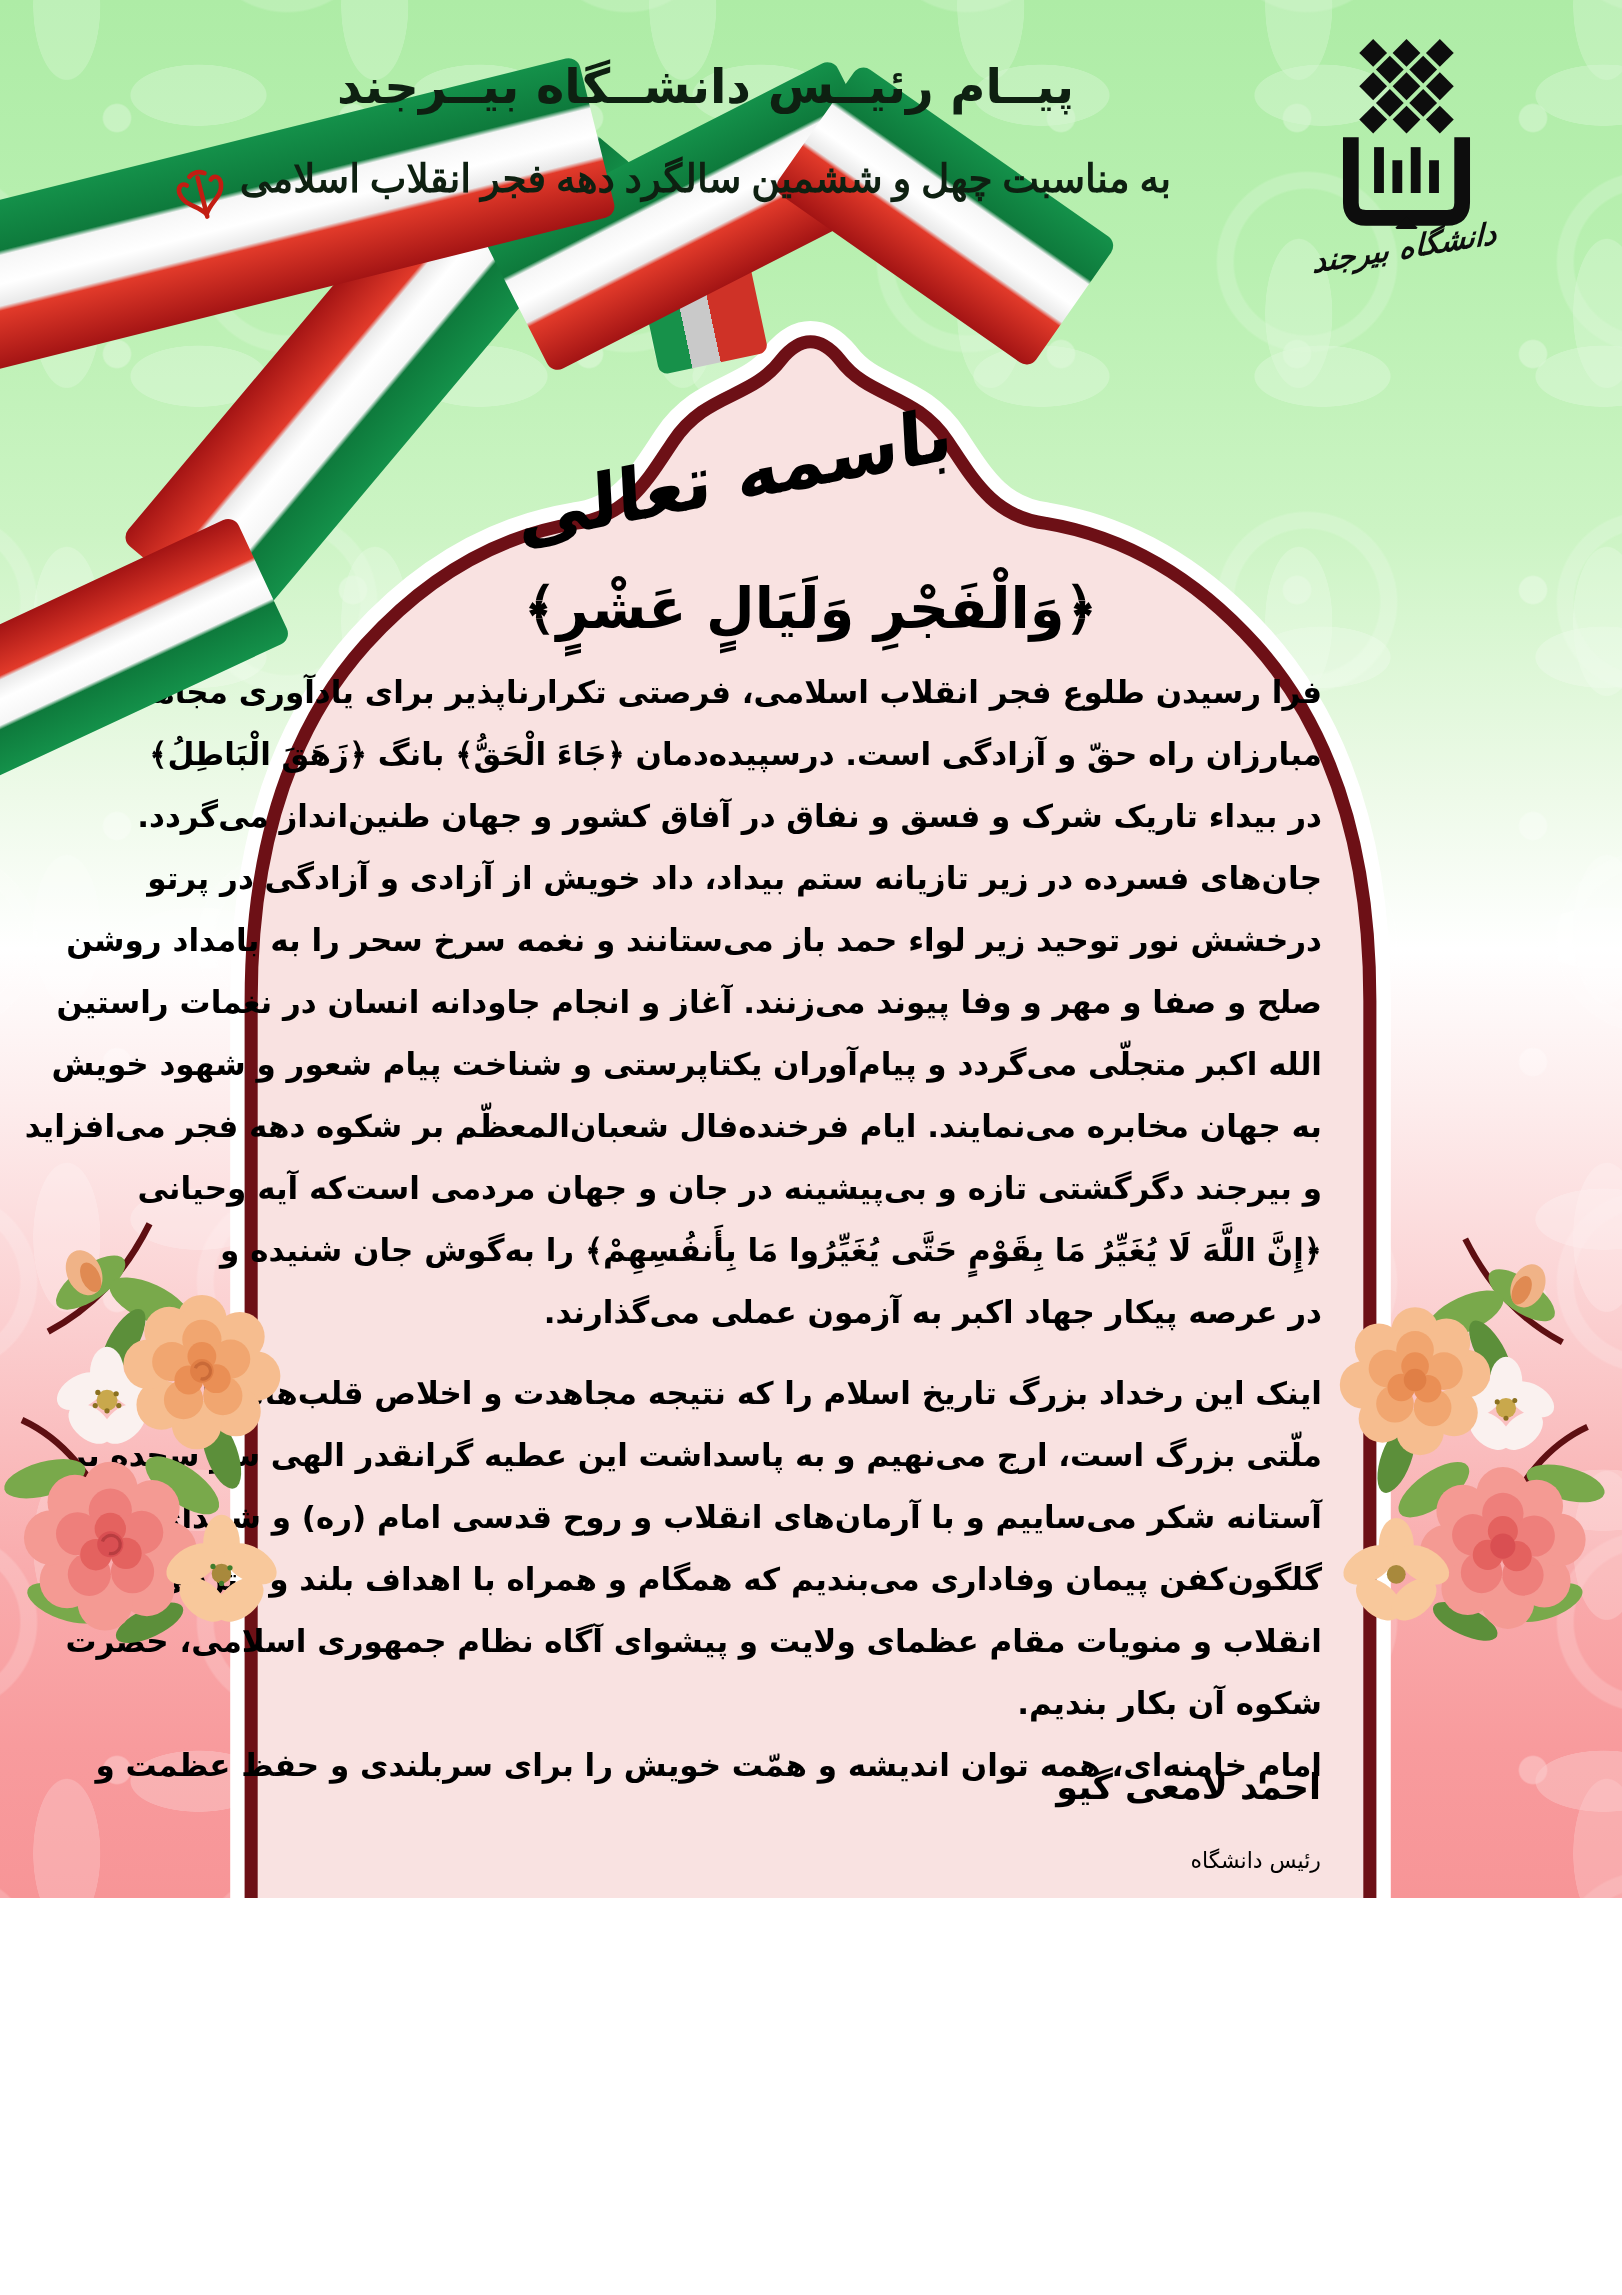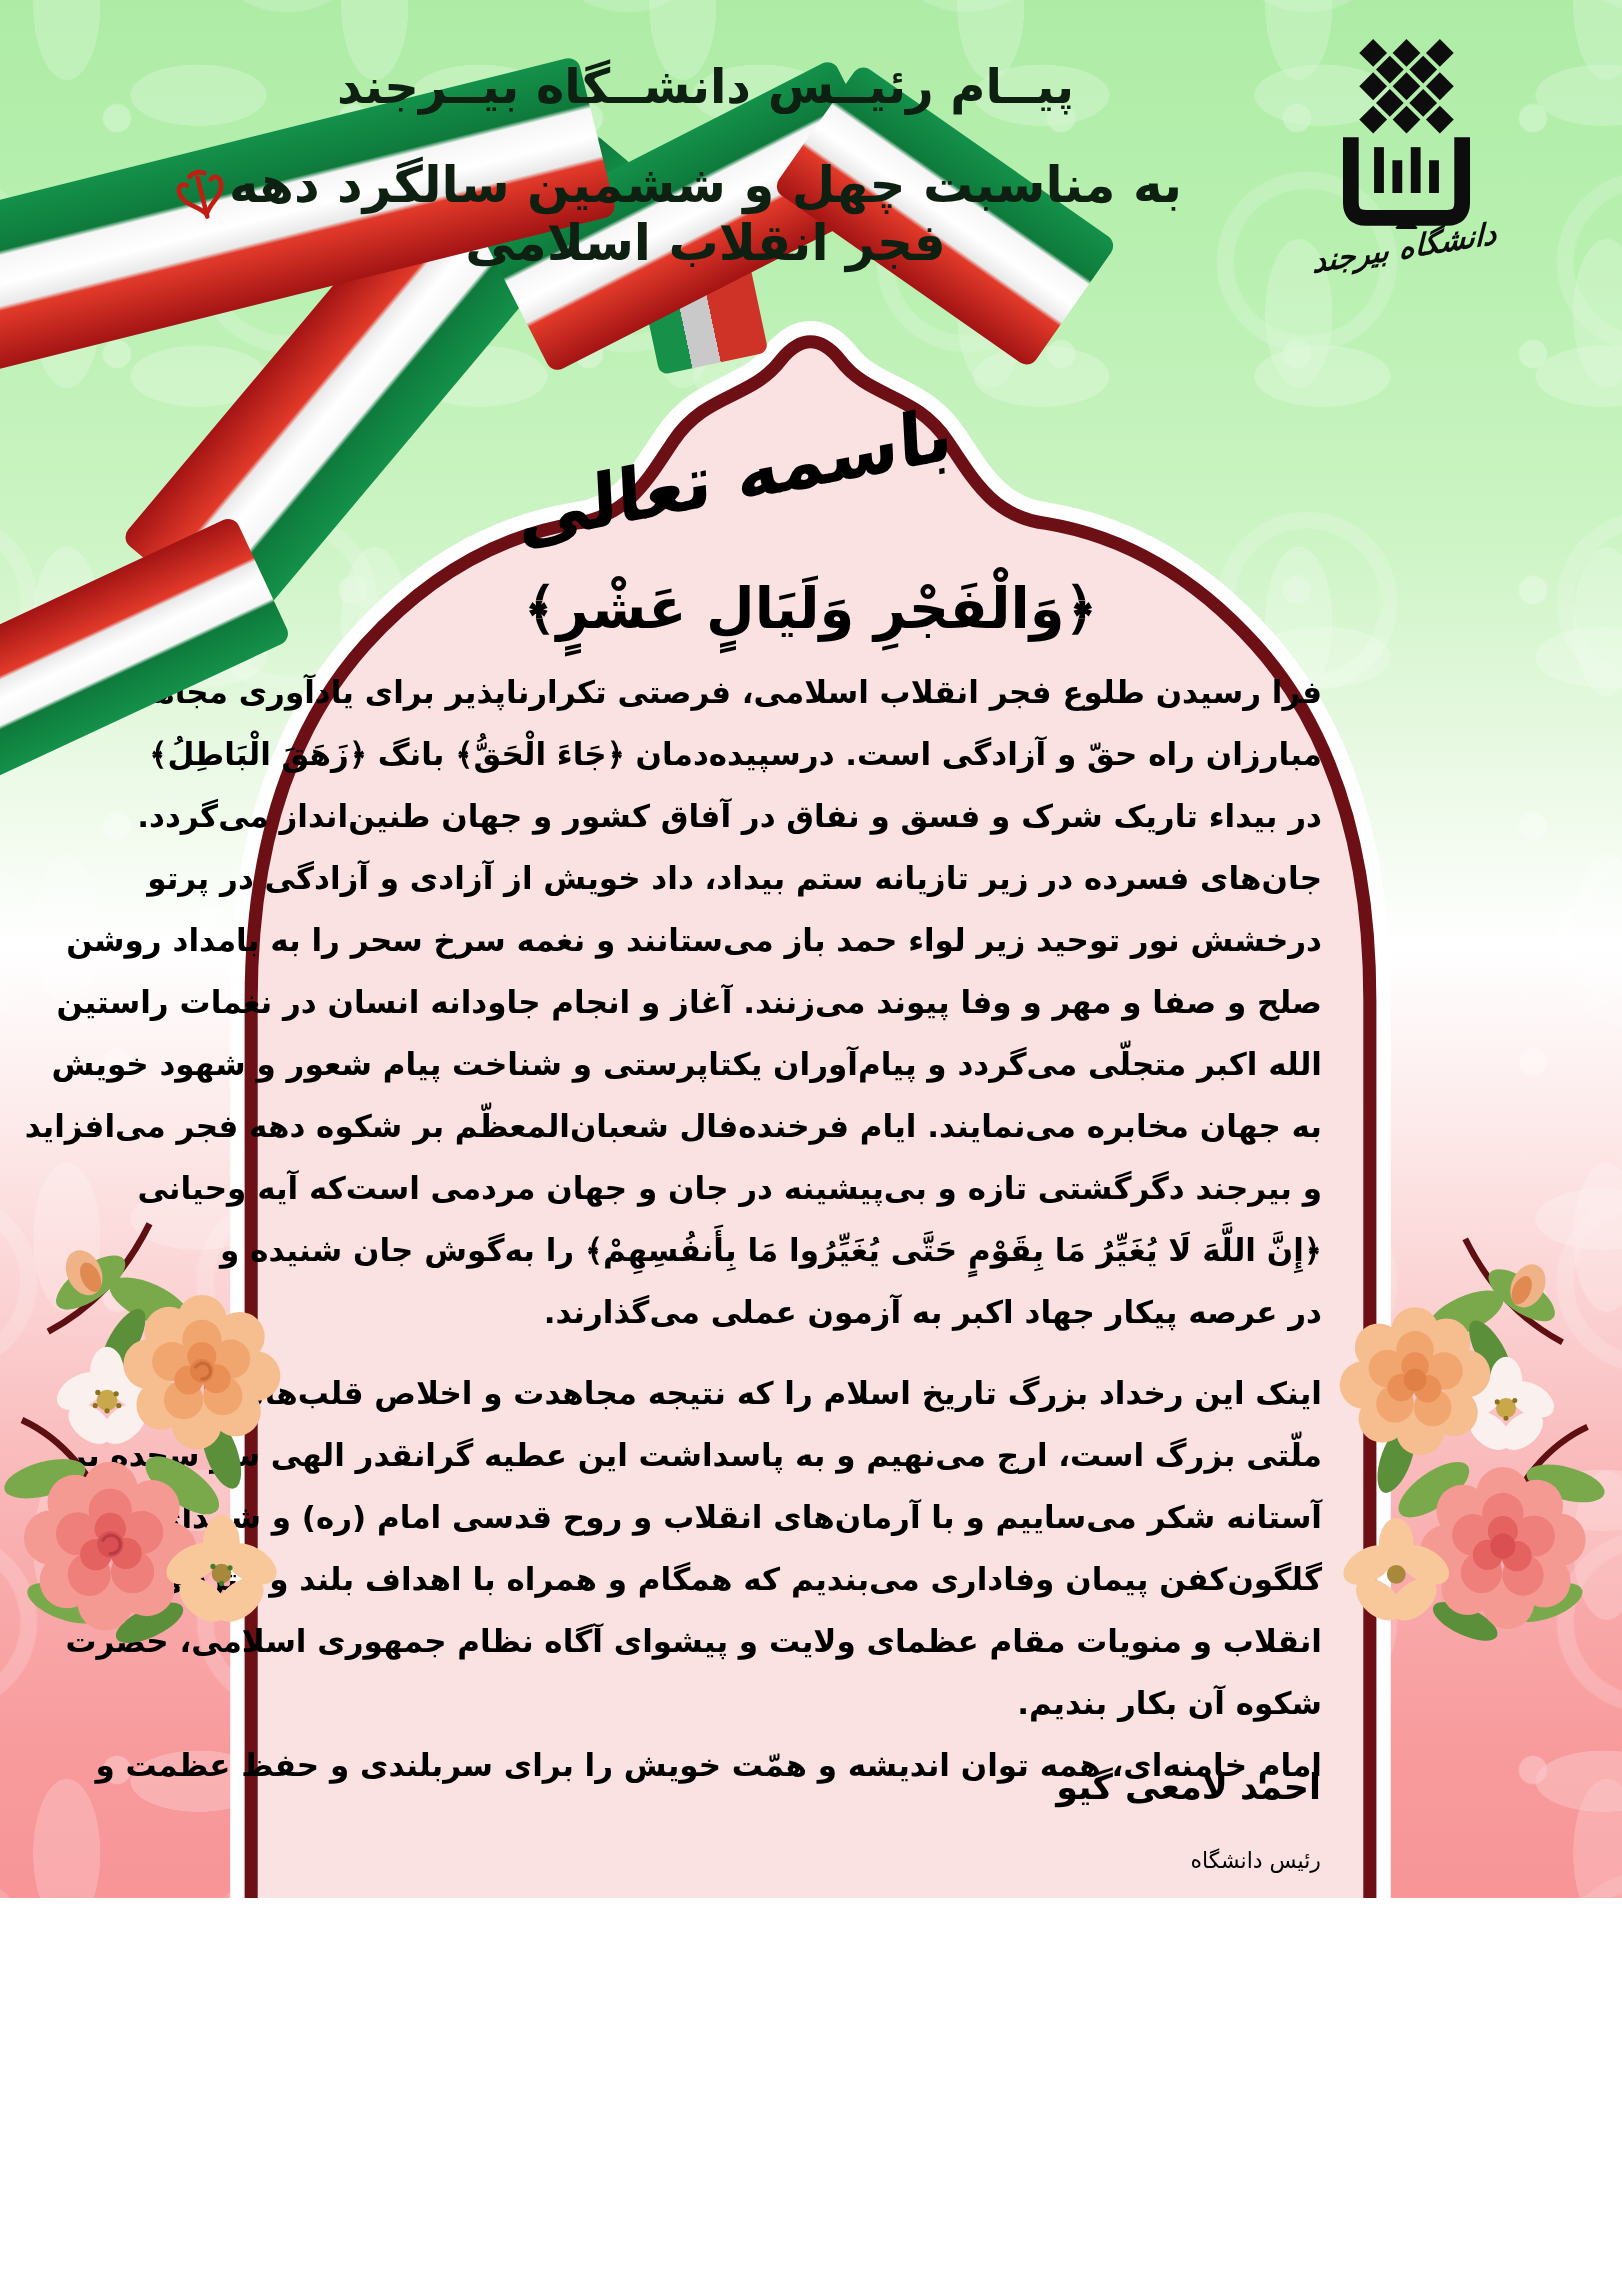--- a/index.html
+++ b/index.html
@@ -14,21 +14,21 @@
         radial-gradient(circle at 50% 50%, rgba(255,255,255,.55) 0 8%, rgba(255,255,255,0) 9%),
         radial-gradient(circle at 50% 50%, rgba(255,255,255,0) 30%, rgba(255,255,255,.35) 31% 37%, rgba(255,255,255,0) 38%),
         radial-gradient(ellipse 40% 18% at 50% 20%, rgba(255,255,255,.45) 0 60%, rgba(255,255,255,0) 61%),
         radial-gradient(ellipse 18% 40% at 22% 55%, rgba(255,255,255,.4) 0 60%, rgba(255,255,255,0) 61%);
       background-size:236px 236px,340px 340px,281px 281px,308px 308px;
       background-position:0 0,118px 92px,59px 39px,0 144px;}
   
   .header{position:absolute;z-index:6;top:58px;right:406px;width:1021px;text-align:center;
           color:#0e2011;font-weight:700;}
   .title1{font-size:48px;letter-spacing:0.7px;}
-  .title2{font-size:50px;margin-top:42px;}
+  .title2{font-size:39px;margin-top:42px;font-family:Liberation Serif, serif;}
   
   .logo{position:absolute;z-index:6;top:26px;left:1283px;width:249px;height:308px;}
   .logo-caption{position:absolute;top:204px;left:18.3px;width:209px;text-align:center;
       font-size:30px;font-weight:700;color:#0d0d0d;font-style:italic;
       transform:rotate(-9deg) skewX(-10deg);}
   
   .panel-svg{position:absolute;inset:0;z-index:2;}
   
   .ribbon{position:absolute;inset:0;z-index:5;pointer-events:none;}
   .rib{position:absolute;border-radius:11.8px;

